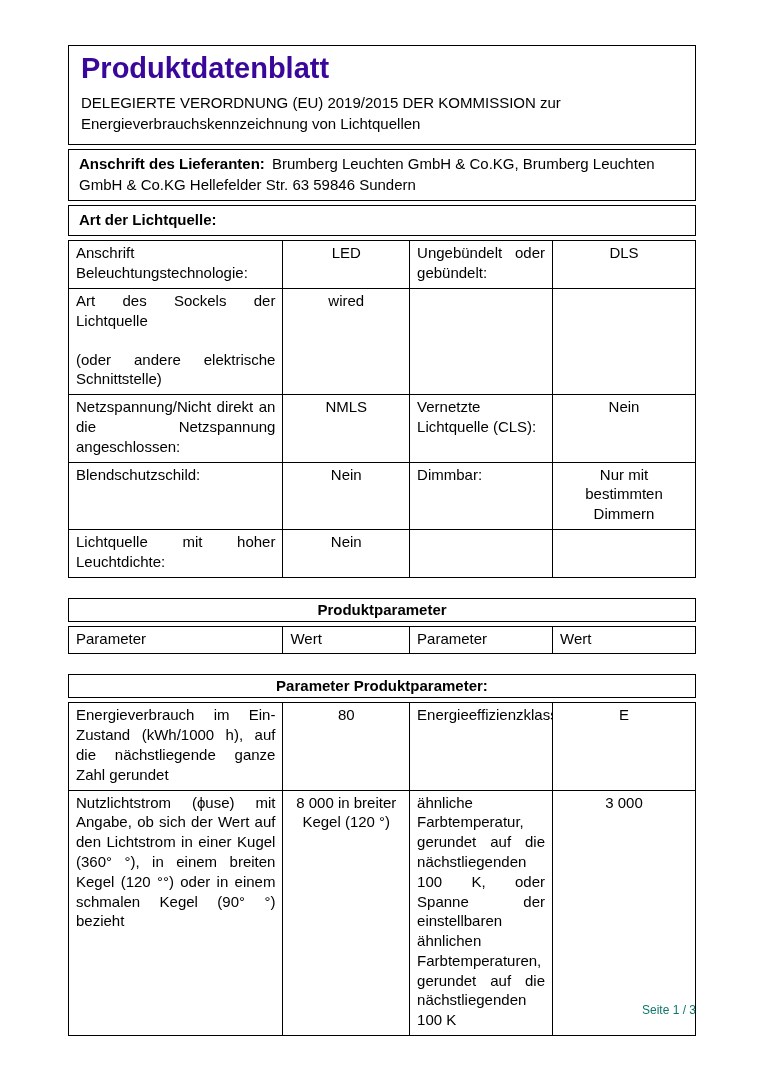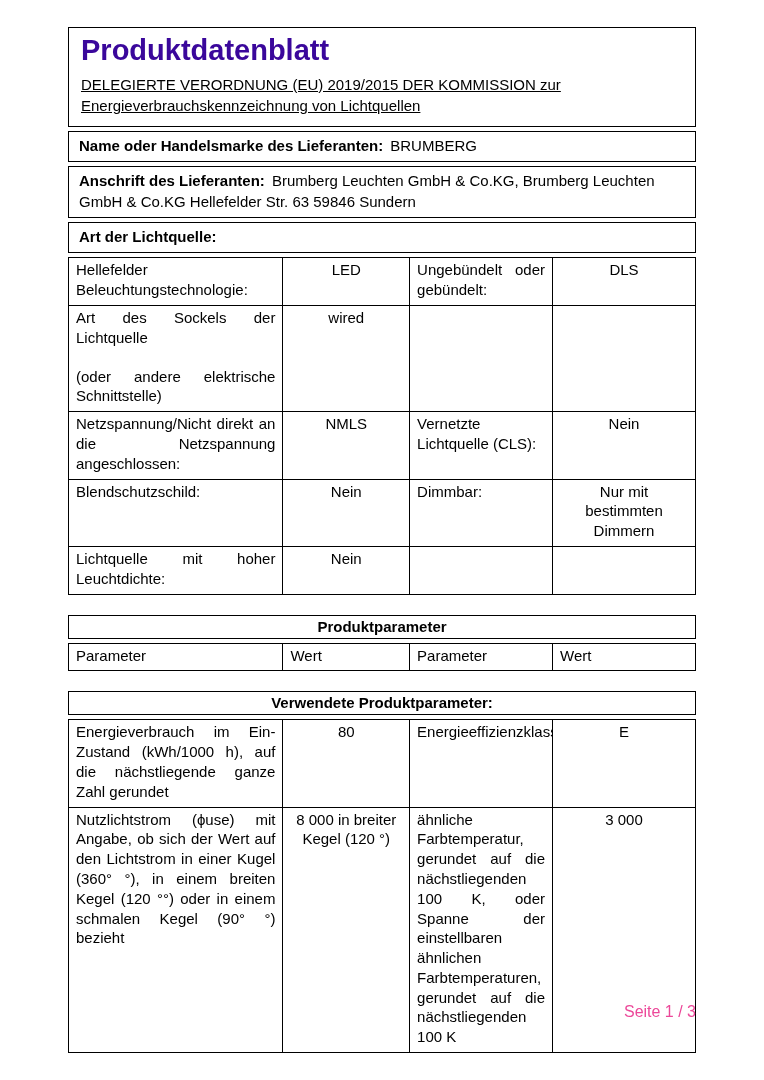--- a/index.html
+++ b/index.html
@@ -6,41 +6,40 @@
     margin: 0; padding: 0;
     background: #ffffff;
     font-family: "Liberation Sans", sans-serif;
     color: #000;
   }
   .page {
     position: relative;
     width: 764px; height: 1080px;
     overflow: hidden;
     box-sizing: border-box;
-    padding: 27px 68px 0 68px;
+    padding: 45px 68px 0 68px;
     background: #fff;
   }
   .box {
     border: 1.5px solid #000;
     margin-bottom: 4px;
     box-sizing: border-box;
   }
   .title-box { padding: 4px 12px 10px 12px; }
   .doc-title {
     color: #3A079B;
     font-size: 29px;
     font-weight: bold;
     letter-spacing: 0px;
     margin: 2px 0 8px 0;
   }
   .doc-reg {
     font-size: 15px;
     line-height: 1.38;
     max-width: 560px;
-    text-decoration: underline;
   }
   .info {
     padding: 3px 10px 5px 10px;
     font-size: 15px;
     line-height: 1.4;
   }
   .lbl { font-weight: bold; }
   .val { margin-left: 7px; }
   table.grid {
     width: 100%;
@@ -65,58 +64,55 @@
     font-size: 15px;
     text-align: center;
     padding: 2px 8px 3px 8px;
     margin-top: 20px;
   }
   table.hdr td { font-weight: normal; text-align: left; }
   .footer {
     position: absolute;
     right: 68px;
     top: 1003px;
-    font-size: 16px;
-    color: #ec4899;
+    font-size: 12px;
+    color: #0f766e;
   }
   .c1 { width: 34.2%; } .c2 { width: 20.2%; } .c3 { width: 22.8%; } .c4 { width: 22.8%; }
 </style>
 </head>
 <body>
 
 <div class="page">
 
   <div class="box title-box">
     <div class="doc-title">Produktdatenblatt</div>
     <div class="doc-reg">DELEGIERTE VERORDNUNG (EU) 2019/2015 DER KOMMISSION zur Energieverbrauchskennzeichnung von Lichtquellen</div>
   </div>
 
-  <div class="box info">
-    <span class="lbl">Name oder Handelsmarke des Lieferanten:</span><span class="val">BRUMBERG</span>
-  </div>
 
   <div class="box info">
     <span class="lbl">Anschrift des Lieferanten:</span><span class="val">Brumberg Leuchten GmbH &amp; Co.KG, Brumberg Leuchten GmbH &amp; Co.KG Hellefelder Str. 63 59846 Sundern</span>
   </div>
 
 
   <div class="box info">
     <span class="lbl">Art der Lichtquelle:</span>
   </div>
 
   <table class="grid">
     <colgroup>
         <col class="c1">
         <col class="c2">
         <col class="c3">
         <col class="c4">
       </colgroup>
     <tbody>
         <tr>
-      <td class="p">Hellefelder Beleuchtungstechnologie:</td>
+      <td class="p">Anschrift Beleuchtungstechnologie:</td>
       <td class="v">LED</td>
       <td class="p">Ungebündelt oder gebündelt:</td>
       <td class="v">DLS</td>
     </tr>
     <tr>
       <td class="p">
         <p class="pp">Art des Sockels der Lichtquelle</p>
         <p class="pp pp2">(oder andere elektrische Schnittstelle)</p>
       </td>
       <td class="v">wired</td>
@@ -156,21 +152,21 @@
     <tbody>
         <tr>
       <td>Parameter</td>
       <td>Wert</td>
       <td>Parameter</td>
       <td>Wert</td>
     </tr>
   </tbody>
     </table>
 
-  <div class="box bar">Verwendete Produktparameter:</div>
+  <div class="box bar">Parameter Produktparameter:</div>
 
   <table class="grid">
     <colgroup>
         <col class="c1">
         <col class="c2">
         <col class="c3">
         <col class="c4">
       </colgroup>
     <tbody>
         <tr>

